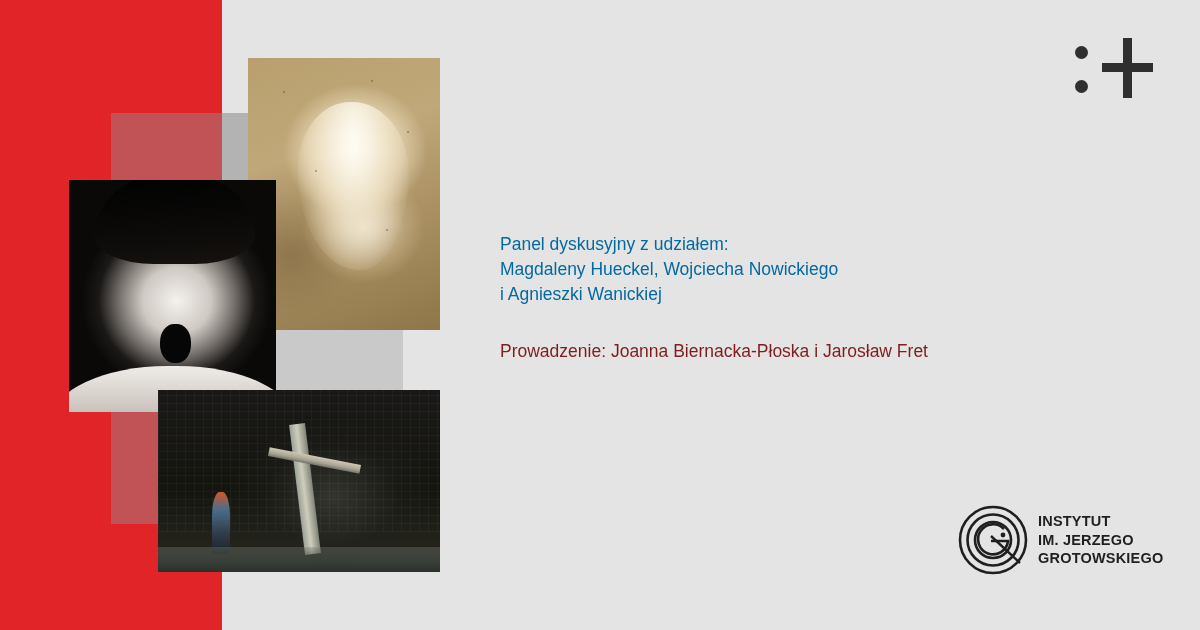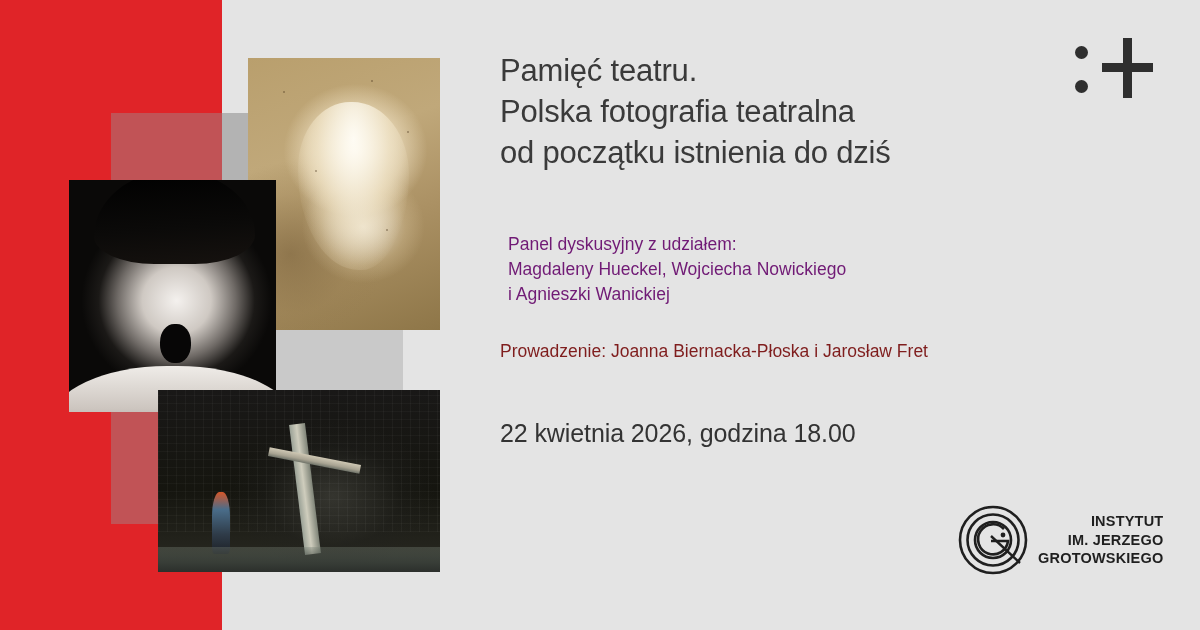--- a/index.html
+++ b/index.html
@@ -187,23 +187,22 @@
     letter-spacing: -0.2px;
     color: #3a3a3a;
     white-space: pre-line;
   }
   .panel-block {
     position: absolute;
     left: 0;
     top: 232px;
     font-size: 17.5px;
     line-height: 25px;
-    color: #701a75;
+    color: #0369a1;
     white-space: pre-line;
-    margin-left: 8px;
   }
   .host-line {
     position: absolute;
     left: 0;
     top: 339px;
     font-size: 17.5px;
     line-height: 25px;
     color: #7f1d1d;
   }
   .date-line {
@@ -260,21 +259,20 @@
     background: #2f2f2f;
   }
 
   
   .logo {
     position: absolute;
     left: 958px;
     top: 505px;
     width: 205px;
     height: 76px;
-    text-align: right;
   }
   .logo-mark {
     position: absolute;
     left: 0;
     top: 0;
     width: 70px;
     height: 70px;
   }
   .logo-text {
     position: absolute;
@@ -314,28 +312,24 @@
 
   <div class="photo photo-stage">
     <div class="stage-wall"></div>
     <div class="stage-cross-v"></div>
     <div class="stage-cross-h"></div>
     <div class="stage-actor"></div>
     <div class="stage-floor"></div>
   </div>
 
   <div class="content">
-    <h1 class="headline">Pamięć teatru.
-Polska fotografia teatralna
-od początku istnienia do dziś</h1>
     <div class="panel-block">Panel dyskusyjny z udziałem:
 Magdaleny Hueckel, Wojciecha Nowickiego
 i Agnieszki Wanickiej</div>
     <div class="host-line">Prowadzenie: Joanna Biernacka-Płoska i Jarosław Fret</div>
-    <div class="date-line">22 kwietnia 2026, godzina 18.00</div>
   </div>
 
   <div class="mark">
     <span class="mark-dot top"></span>
     <span class="mark-dot bottom"></span>
     <span class="mark-plus-v"></span>
     <span class="mark-plus-h"></span>
   </div>
 
   <div class="logo">

